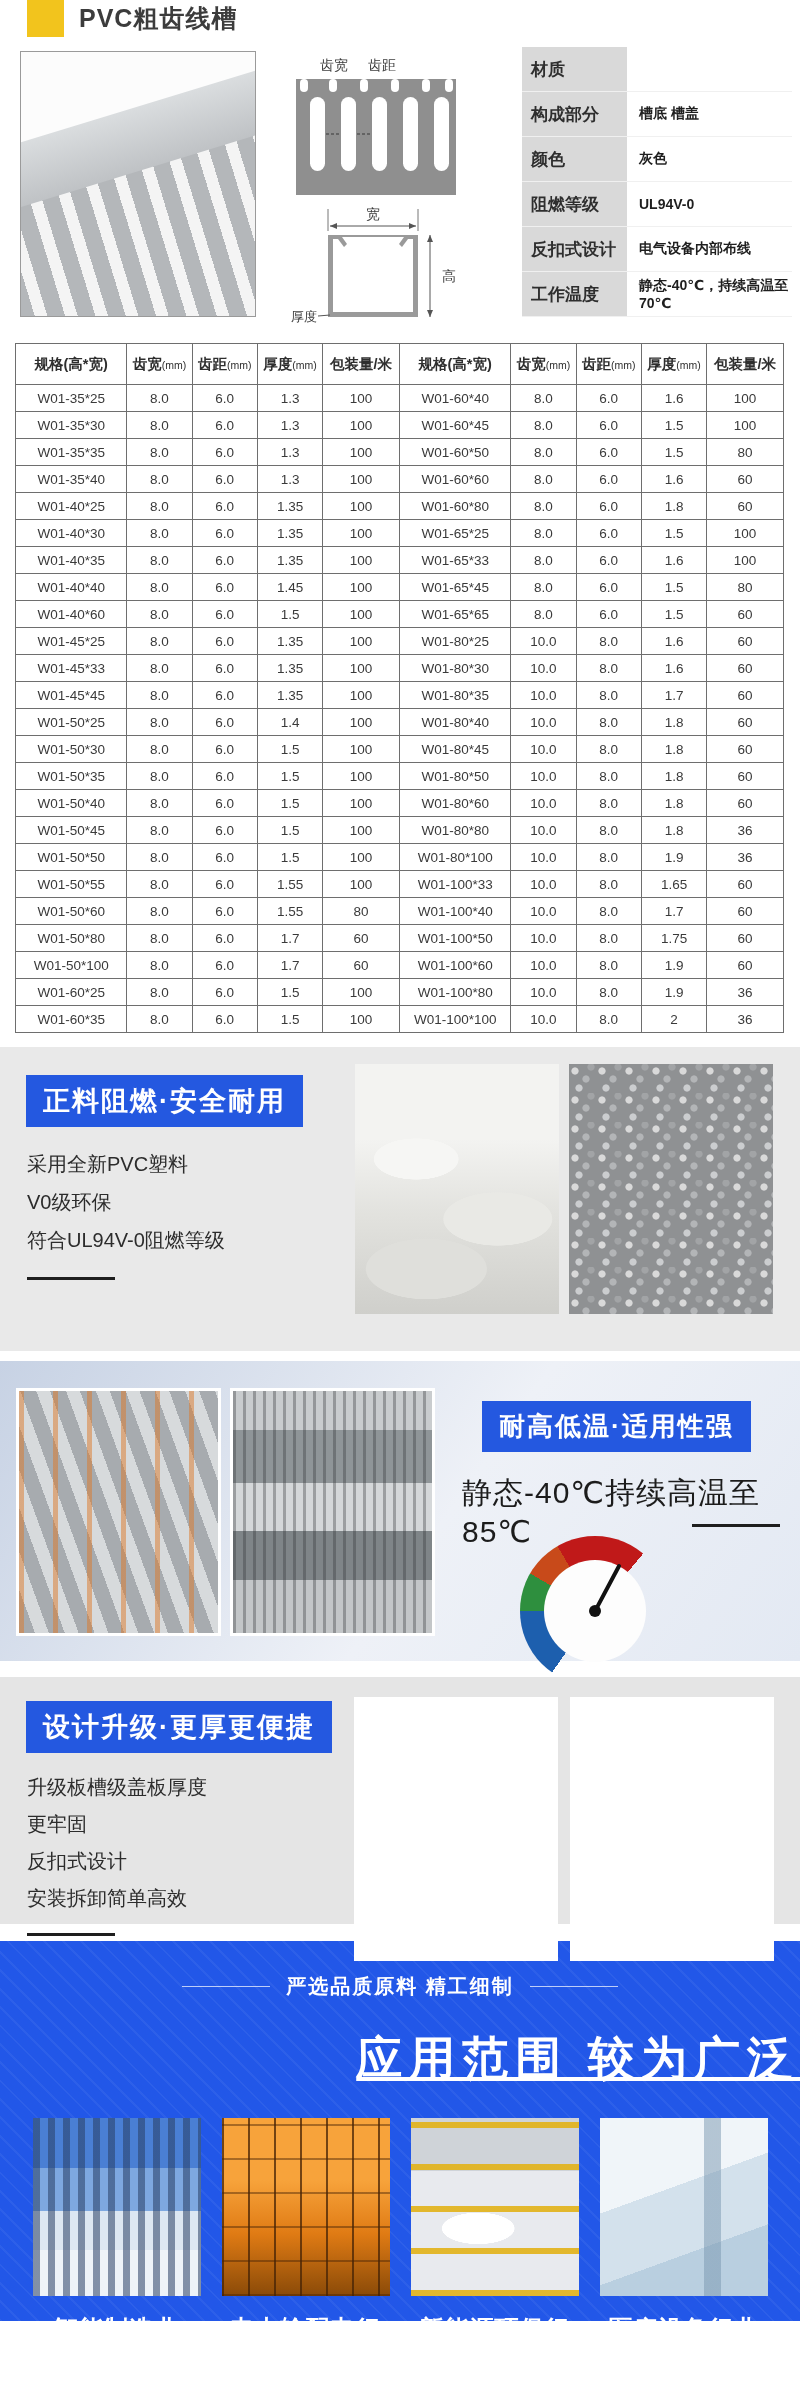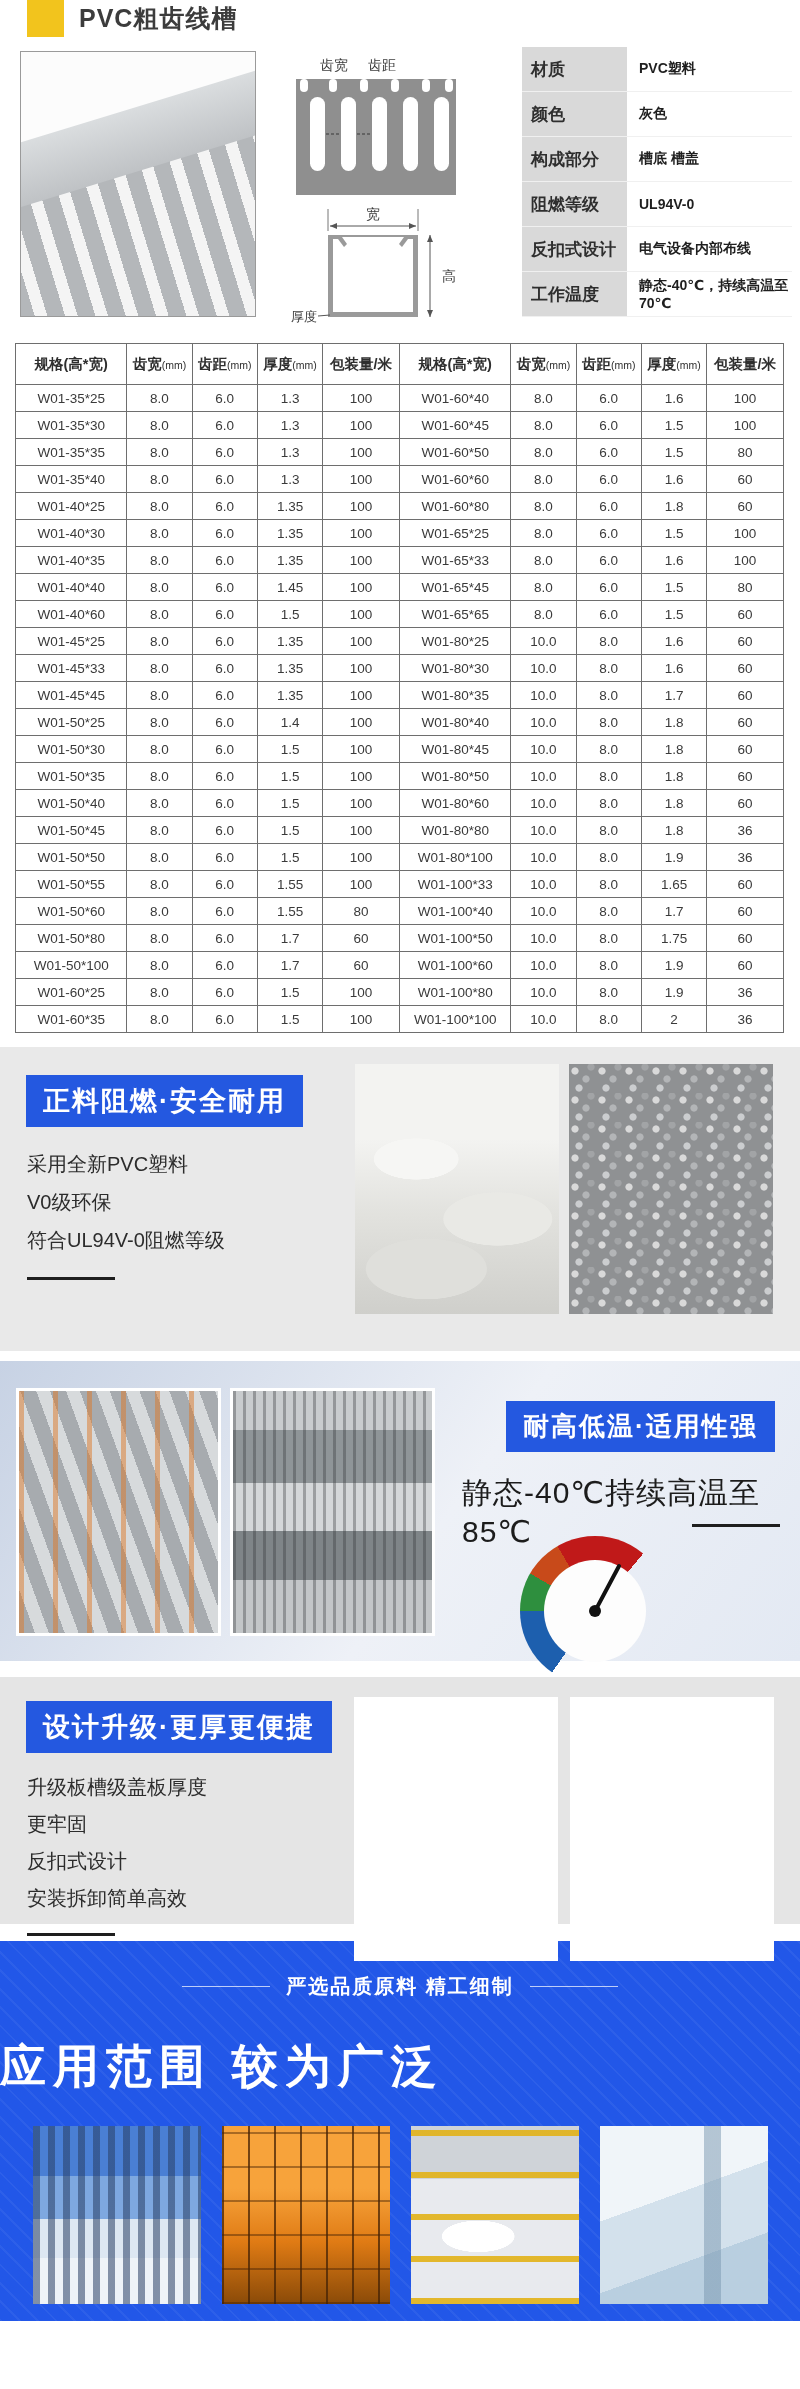--- a/index.html
+++ b/index.html
@@ -79,21 +79,21 @@
   .s2 .ph { top: 27px; width: 205px; height: 248px; border: 3px solid #fff; }
   .ph-cab1 { left: 16px;
     background:
       repeating-linear-gradient(90deg, rgba(220,120,40,.5) 0 5px, transparent 5px 34px),
       repeating-linear-gradient(70deg, #a7abaf 0 15px, #d7dadc 15px 28px);
     background-blend-mode: normal; }
   .ph-cab2 { left: 230px;
     background:
       repeating-linear-gradient(90deg, rgba(50,52,55,.35) 0 3px, transparent 3px 10px),
       linear-gradient(180deg, #c9ccce 0 16%, #8f9598 16% 38%, #d4d7d9 38% 58%, #7f8588 58% 78%, #c3c6c8 78%); }
-  .s2 .badge { position: absolute; left: 506px; top: 40px; font-size: 26px; }
+  .s2 .badge { position: absolute; left: 482px; top: 40px; font-size: 26px; }
   .s2 .temp-line { position: absolute; left: 462px; top: 112px; font-size: 30px;
     color: #1c1c1c; letter-spacing: 1px; }
   .s2 .uline { position: absolute; right: 20px; top: 163px; }
   .gauge { position: absolute; left: 520px; top: 175px; width: 156px; height: 120px; }
   .gauge-ring { position: absolute; left: 0; top: 0; width: 150px; height: 150px; border-radius: 50%;
     background: conic-gradient(from 215deg,
       #1d5fae 0 55deg, #2e8f3e 55deg 85deg, #c84a1a 85deg 115deg, #c01919 115deg 185deg,
       transparent 185deg 360deg); }
   .gauge-inner { position: absolute; left: 24px; top: 24px; width: 102px; height: 102px;
     border-radius: 50%; background: #fdfdfd; }
@@ -117,22 +117,22 @@
       repeating-linear-gradient(86deg, #bdbdbd 0 12px, #f2f2f2 12px 26px); }
 
   
   .s4 { margin-top: 17px; height: 380px; color: #fff;
     background-image:
       repeating-linear-gradient(45deg, rgba(255,255,255,.05) 0 2px, transparent 2px 13px),
       linear-gradient(#2257E8, #2257E8); }
   .s4-sub { display: flex; align-items: center; justify-content: center; gap: 16px;
     padding-top: 32px; font-size: 20px; font-weight: bold; letter-spacing: 2px; }
   .hline { width: 88px; height: 1px; background: rgba(255,255,255,.7); }
-  .s4-title { text-align: left; font-size: 46px; font-weight: bold; margin-top: 36px;
-    letter-spacing: 7px; }
+  .s4-title { text-align: right; font-size: 46px; font-weight: bold; margin-top: 28px;
+    letter-spacing: 7px; text-decoration: underline; }
   .apps { display: flex; justify-content: center; gap: 21px; margin-top: 28px; }
   .app { width: 168px; }
   .app-ph { width: 168px; height: 178px; }
   .app-cap { text-align: center; font-size: 24px; font-weight: bold; margin-top: 17px;
     letter-spacing: 1px; }
   .ph-dam { background:
       repeating-linear-gradient(90deg, rgba(40,62,100,.55) 0 7px, transparent 7px 15px),
       linear-gradient(180deg, #4a7fd4 0 28%, #7ea8e0 28% 52%, #dde7f2 52% 74%, #eef3f8 74%); }
   .ph-power { background:
       repeating-linear-gradient(90deg, rgba(70,35,5,.75) 0 2px, transparent 2px 26px),
@@ -202,29 +202,28 @@
         <path d="M140 112 l-3 -7 h6 z" fill="#555"></path>
         <text x="152" y="76" font-size="14" fill="#3c3c3c">高</text>
         <text x="14" y="116" font-size="13" fill="#3c3c3c" text-anchor="middle">厚度</text>
         <line x1="28" y1="111" x2="40" y2="110" stroke="#555" stroke-width="1"></line>
       </svg>
     </div>
 
     <div class="spec">
       <div class="spec-row">
         <div class="spec-label">材质</div>
-        <div class="spec-value">PVC塑料</div>
+      </div>
+      <div class="spec-row">
+        <div class="spec-label">构成部分</div>
+        <div class="spec-value">槽底 槽盖</div>
       </div>
       <div class="spec-row">
         <div class="spec-label">颜色</div>
         <div class="spec-value">灰色</div>
-      </div>
-      <div class="spec-row">
-        <div class="spec-label">构成部分</div>
-        <div class="spec-value">槽底 槽盖</div>
       </div>
       <div class="spec-row">
         <div class="spec-label">阻燃等级</div>
         <div class="spec-value">UL94V-0</div>
       </div>
       <div class="spec-row">
         <div class="spec-label">反扣式设计</div>
         <div class="spec-value">电气设备内部布线</div>
       </div>
       <div class="spec-row">

